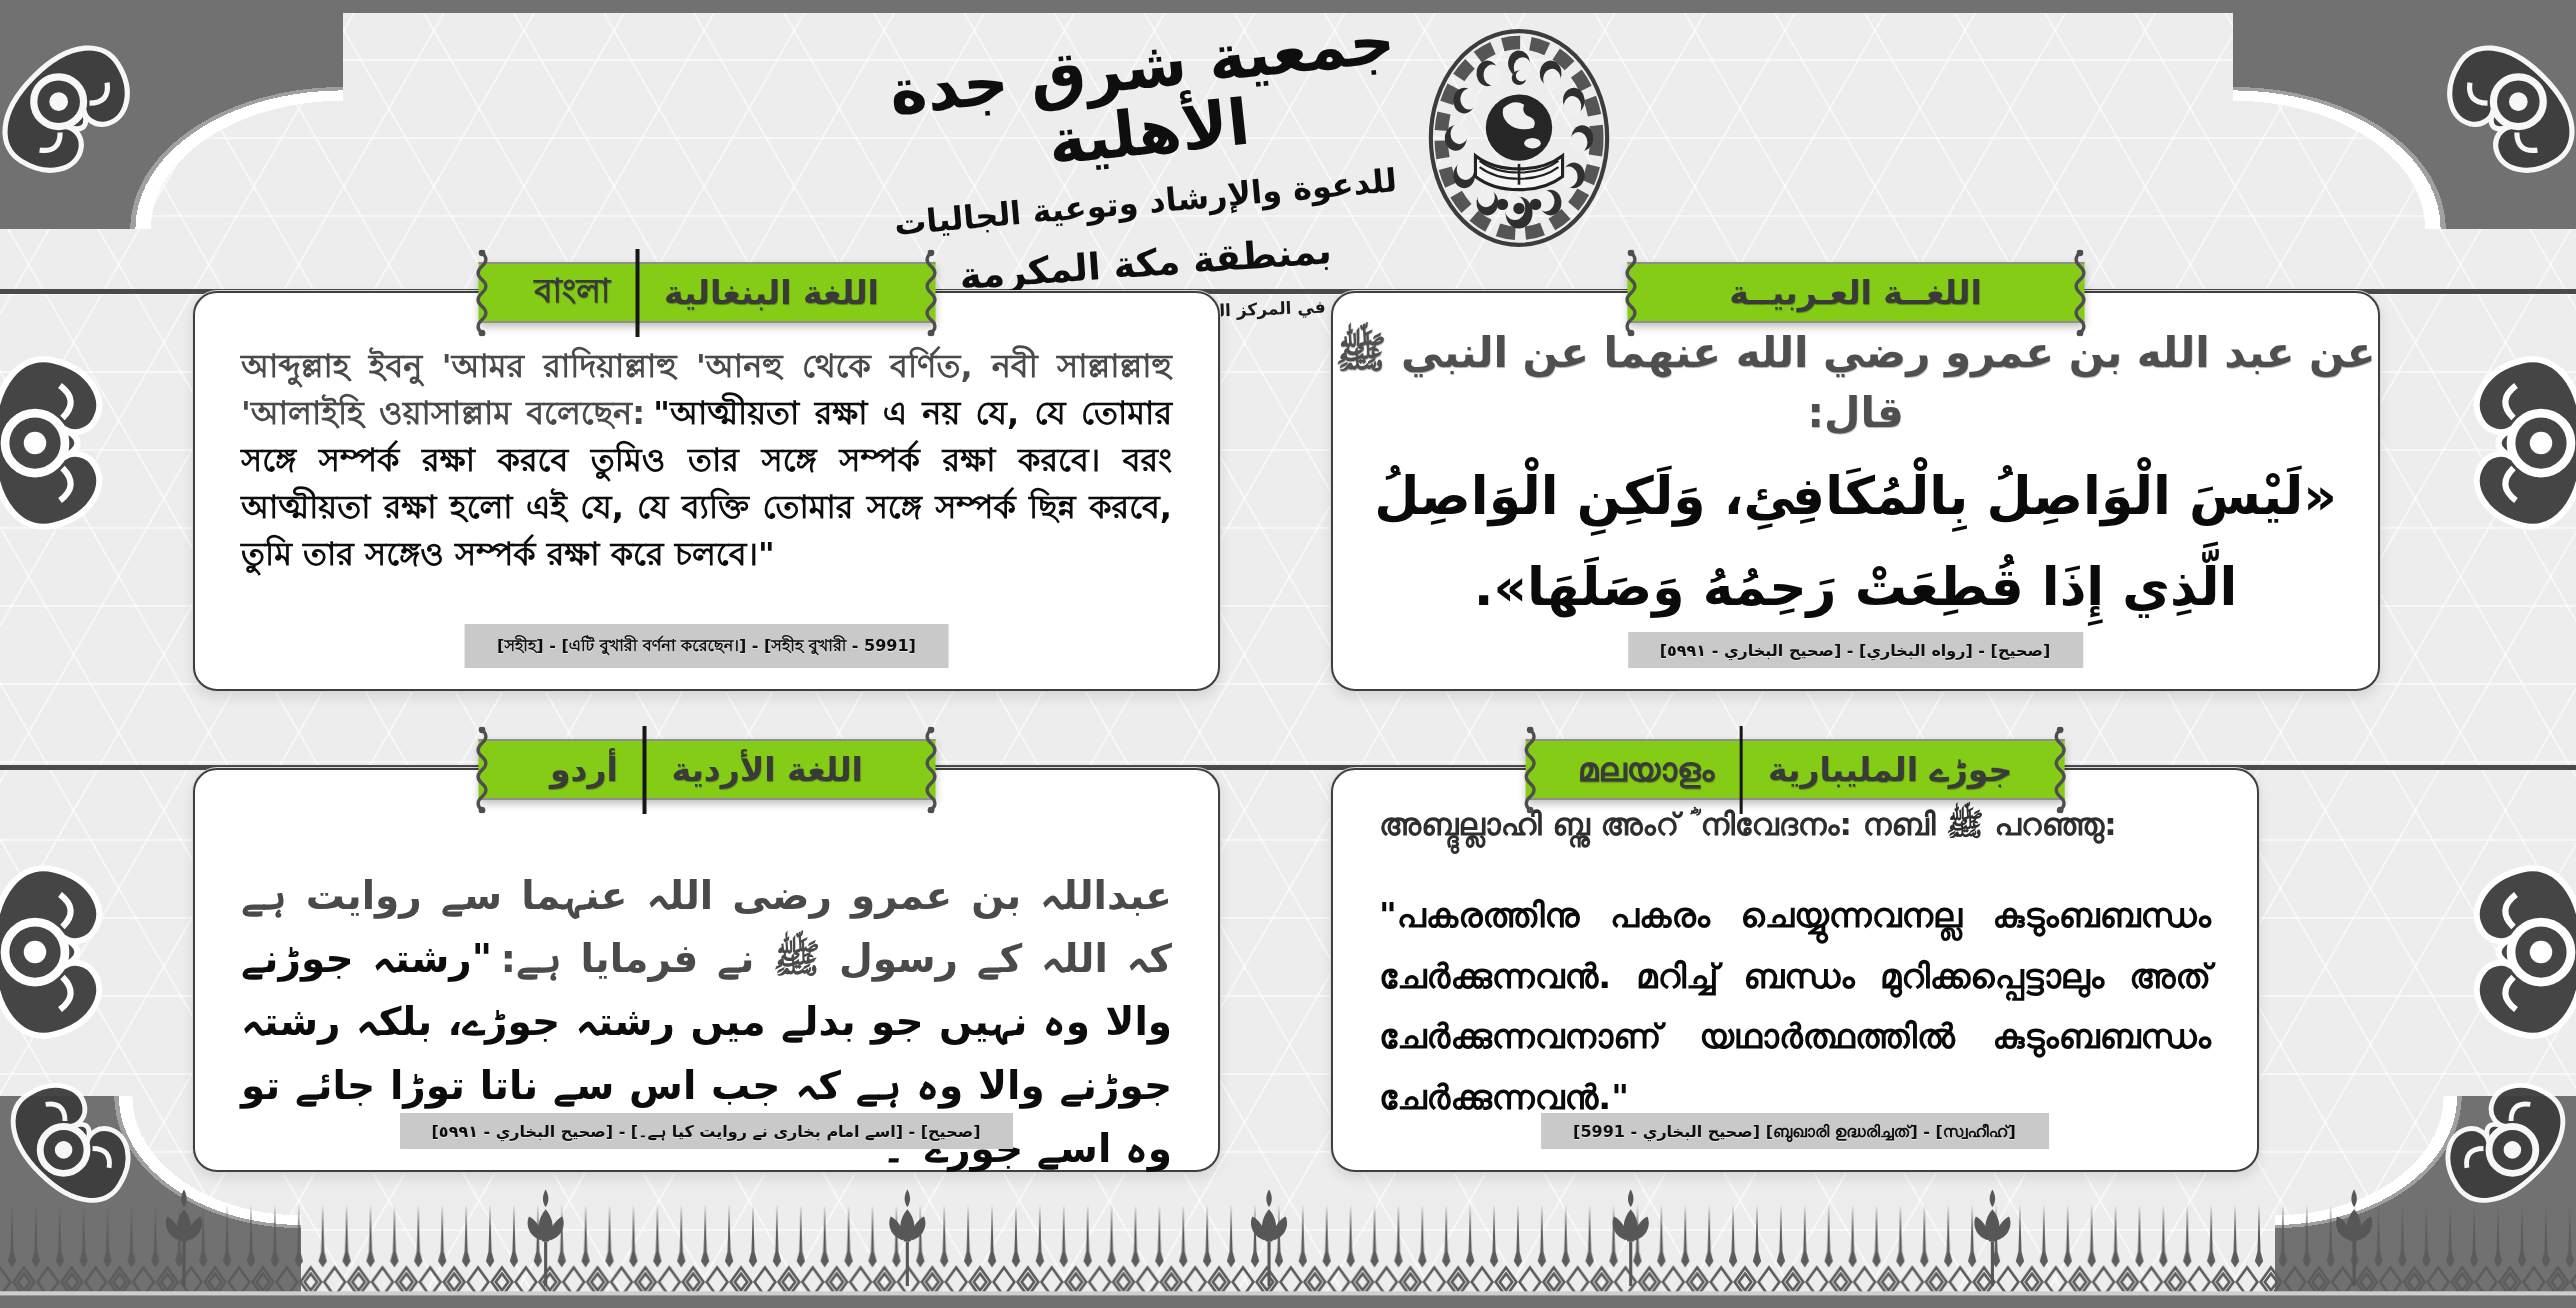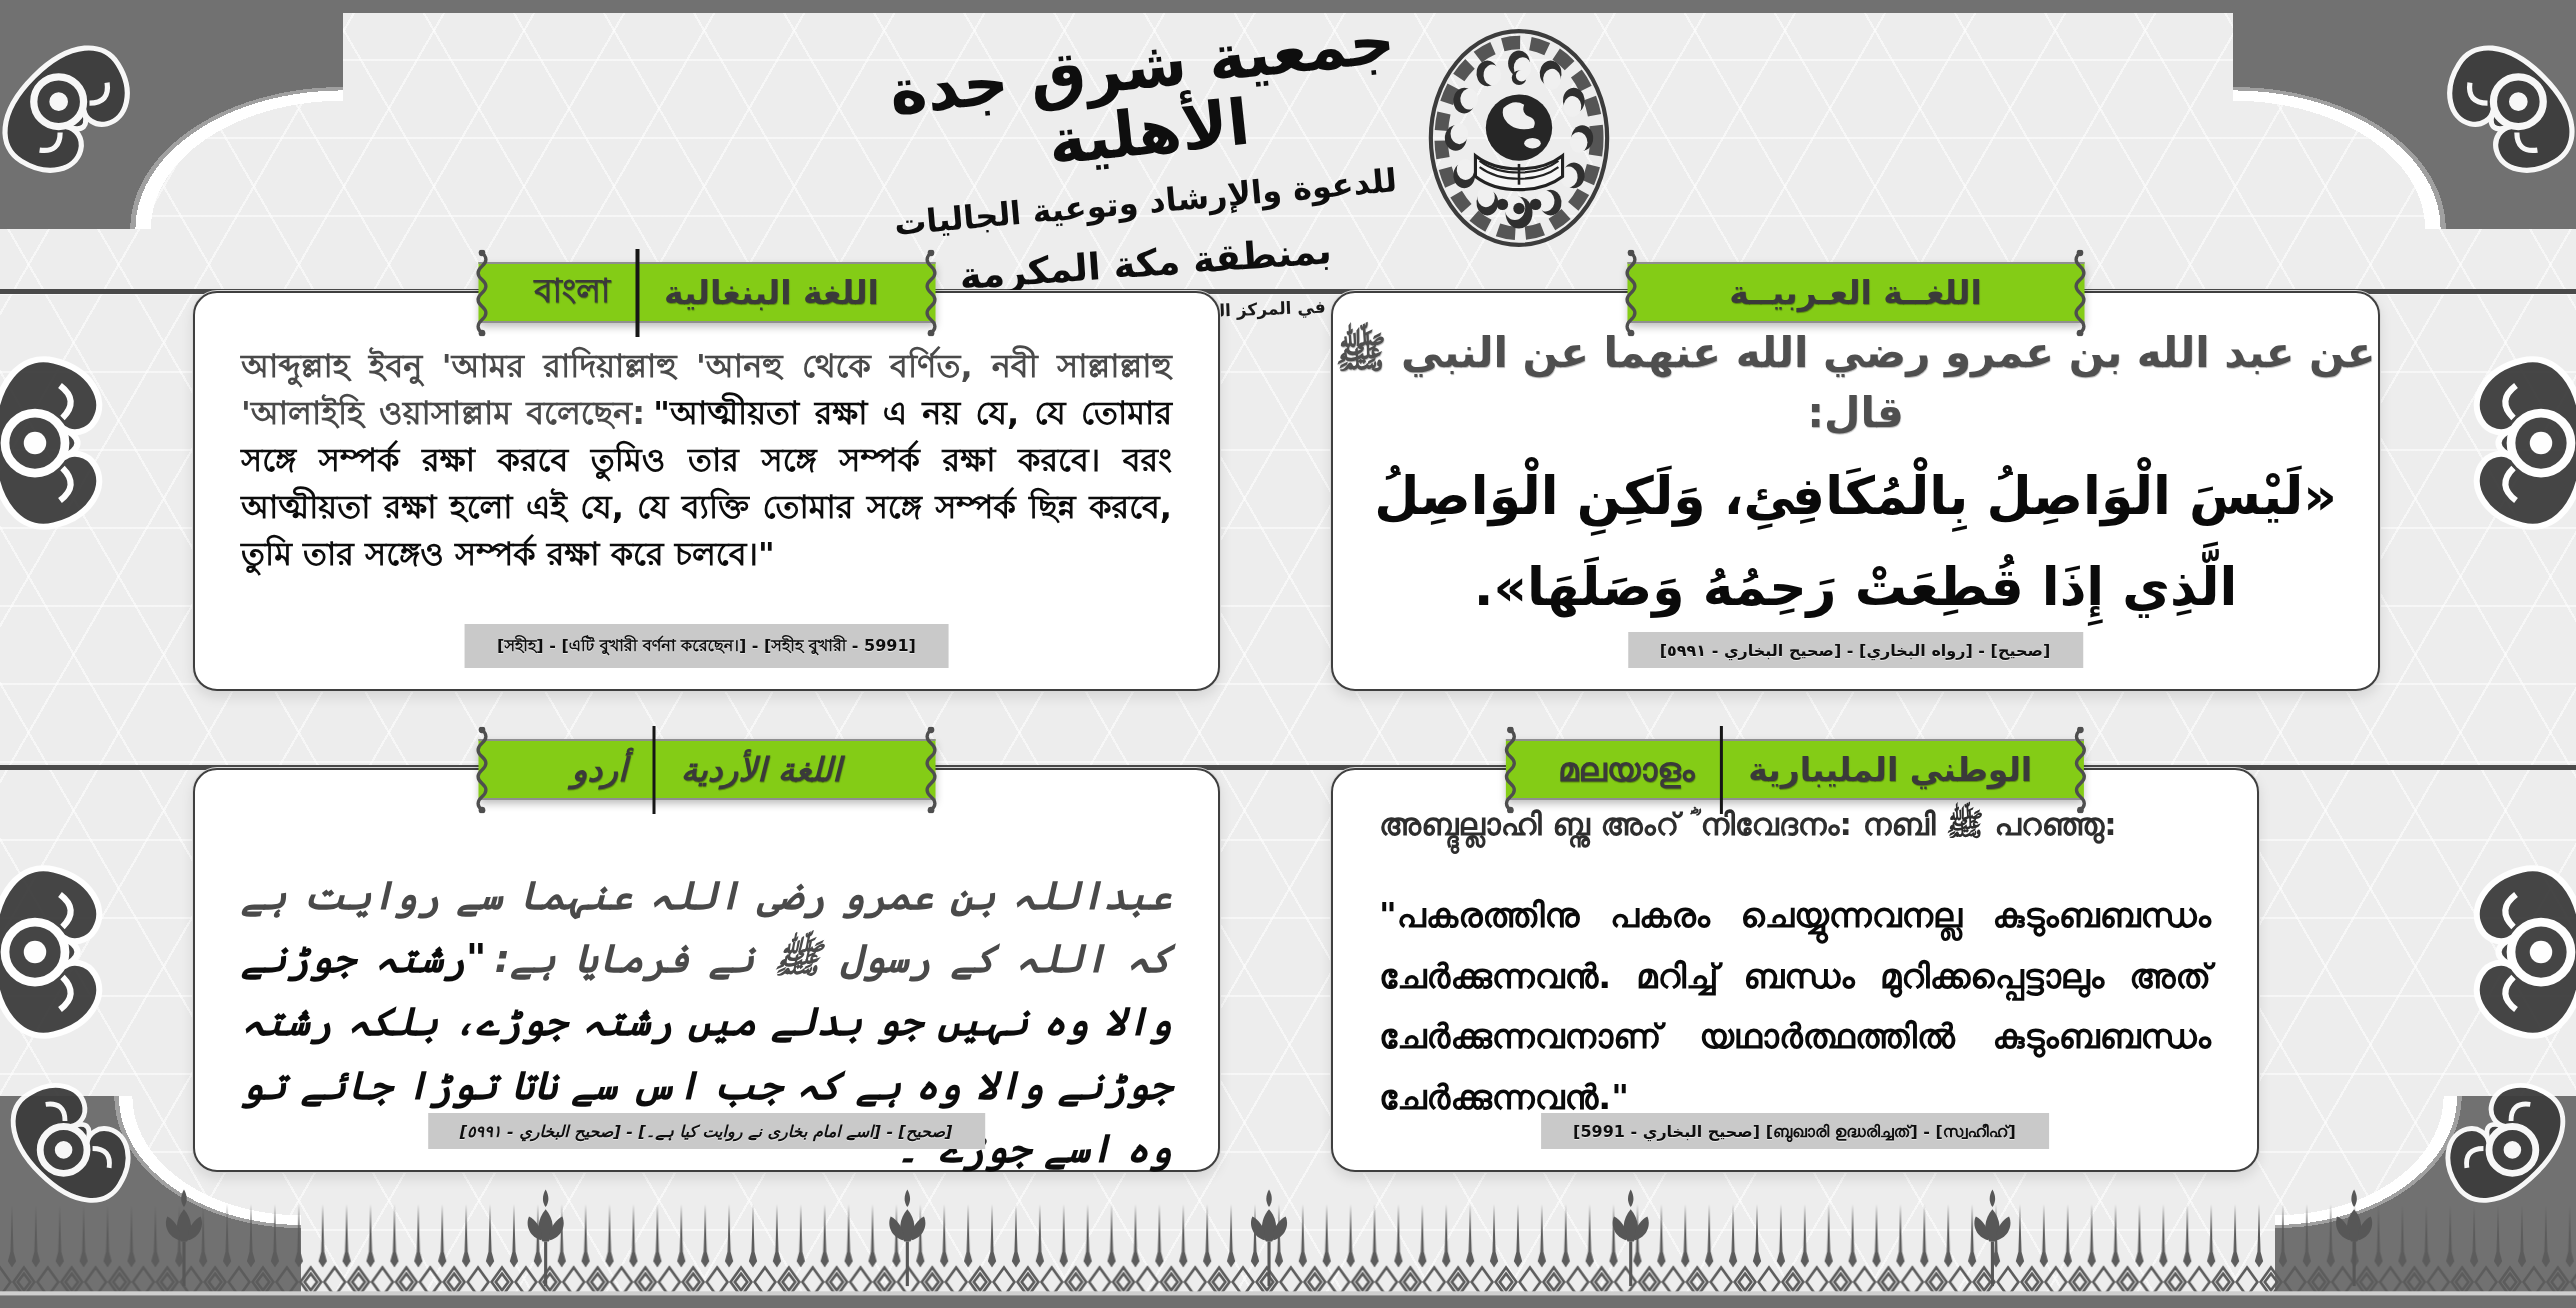--- a/index.html
+++ b/index.html
@@ -52,21 +52,21 @@
   .org-subtitle { font-size:32px;  font-weight:bold; margin-top:17.7px; transform:rotate(-5deg); }
   .org-region   { font-size:37px;  font-weight:bold; margin-top:21px; transform:rotate(-4deg); }
   .org-reg      { font-size:17px;  font-weight:bold; margin-top:18.7px; transform:rotate(-2deg); color:#1a1a1a; }
   .org-emblem { position:absolute; left:1406px; top:26px; width:226px; height:223px; z-index:2; }
 
   
   .panel { position:absolute; background:#ffffff; border:2.6px solid #3f3f3f; border-radius:24px; z-index:3;
            box-shadow:0 0 0 1px #d9d9d9, 0 5.2px 12.5px rgba(0,0,0,.10); }
   .p-bn { left:193px;  top:291px;  width:1027px; height:400px; }
   .p-ar { left:1331px; top:291px;  width:1049px; height:400px; }
-  .p-ur { left:193px;  top:768px; width:1027px; height:404px;font-style:italic; }
+  .p-ur { left:193px;  top:768px; width:1027px; height:404px; }
   .p-ml { left:1331px; top:768px; width:928px; height:404px; }
 
   
   .tab { position:absolute; top:-31px; left:50%; transform:translateX(-50%);
          height:61px; min-width:457px; padding:0 52px;
          background:#84cc16; border-top:2.6px solid #8f8f8f; border-bottom:2.6px solid #8f8f8f;
          box-shadow:0 4.2px 8.3px rgba(0,0,0,.28);
          display:flex; align-items:center; justify-content:center; gap:25px;
          z-index:4; white-space:nowrap; }
   .tab-label { font-size:33px; font-weight:bold; color:#3a3a3a; text-shadow:0.5px 1px 1px rgba(0,0,0,.35); }
@@ -276,21 +276,21 @@
     <div class="citation cit-rtl">[صحيح] - [اسے امام بخاری نے روایت کیا ہے۔] - [صحيح البخاري - ٥٩٩١]</div>
   </section>
 
   <section class="panel p-ml">
     <div class="tab">
       <svg class="tab-orn left" viewBox="0 0 44 168" width="23" height="87">
           <use href="#scrollEdge"></use>
         </svg>
       <span class="tab-label">മലയാളം</span>
       <span class="tab-divider"></span>
-      <span class="tab-label" dir="rtl">الوطني المليبارية</span>
+      <span class="tab-label" dir="rtl">جوڑے المليبارية</span>
       <svg class="tab-orn right" viewBox="0 0 44 168" width="23" height="87">
           <use href="#scrollEdge"></use>
         </svg>
     </div>
     <div class="p-body" style="padding-top:0;">
       <p class="ml-intro">അബ്ദുല്ലാഹി ബ്നു അംറ് ؓ നിവേദനം: നബി ﷺ പറഞ്ഞു:</p>
       <p class="ml-quote">"പകരത്തിനു പകരം ചെയ്യുന്നവനല്ല കുടുംബബന്ധം ചേർക്കുന്നവൻ. മറിച്ച് ബന്ധം മുറിക്കപ്പെട്ടാലും അത് ചേർക്കുന്നവനാണ് യഥാർത്ഥത്തിൽ കുടുംബബന്ധം ചേർക്കുന്നവൻ."</p>
     </div>
     <div class="citation cit-rtl">[സ്വഹീഹ്] - [ബുഖാരി ഉദ്ധരിച്ചത്] [صحيح البخاري - 5991]</div>
   </section>

